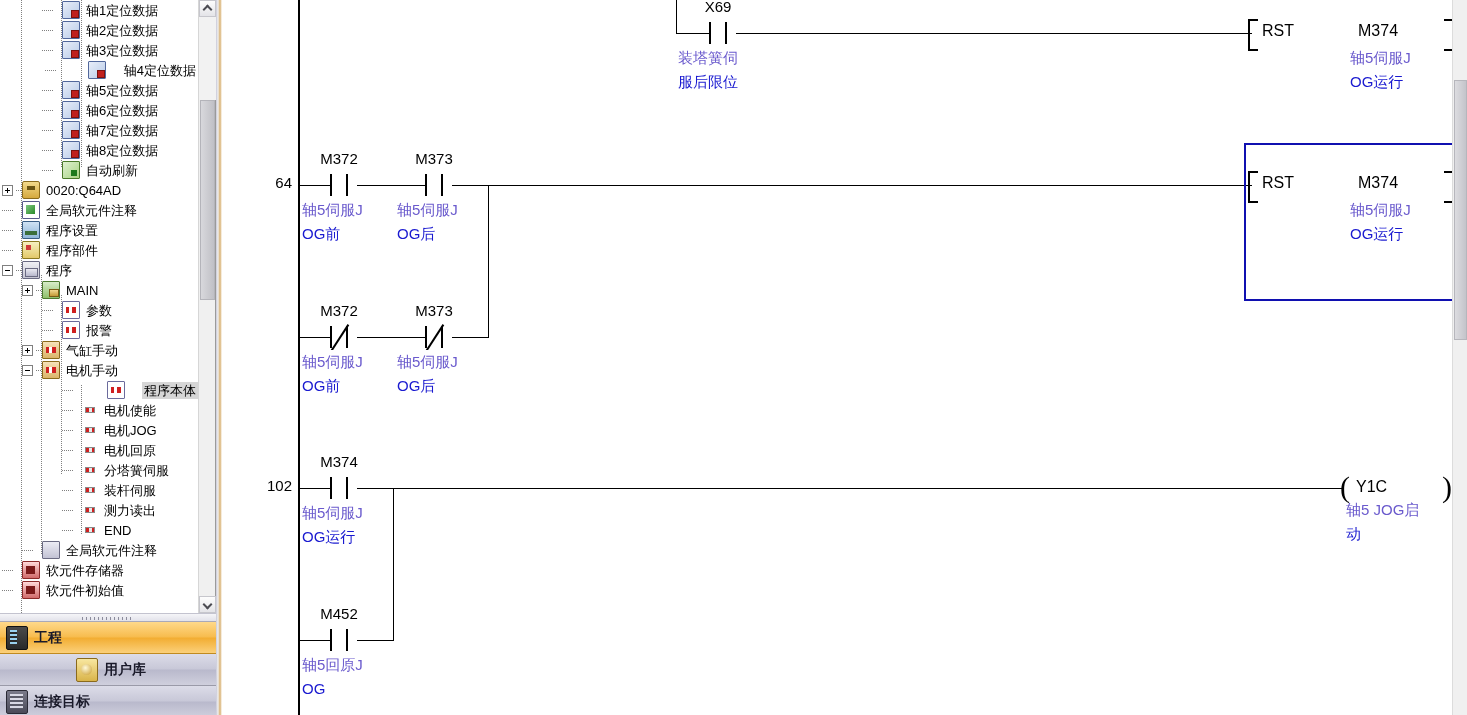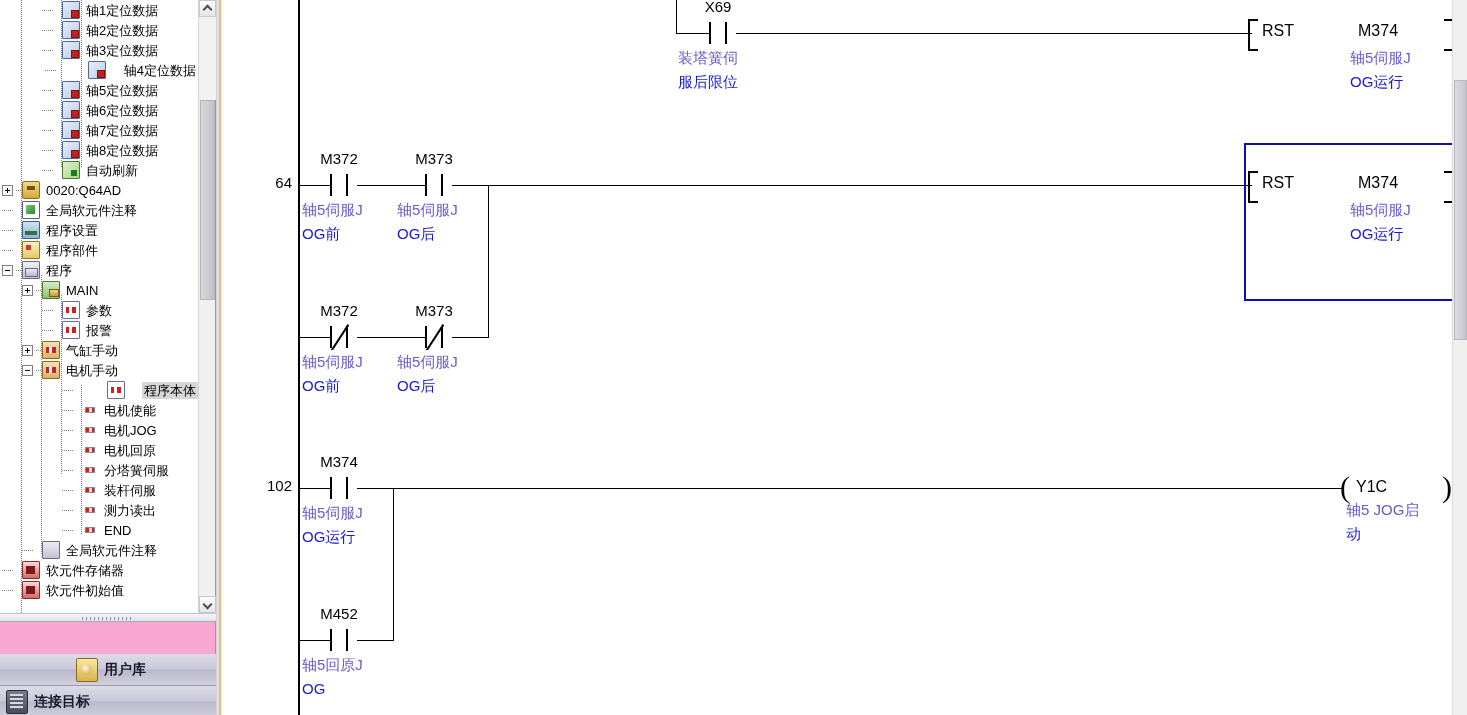--- a/index.html
+++ b/index.html
@@ -532,20 +532,24 @@
       <div class="thumb" style="top:100px;height:200px;"></div>
       <div class="sbtn down">
           <span class="chev dn"></span>
         </div>
     </div>
 
     <div id="splitter">
       <div class="grip"></div>
     </div>
 
+    <div class="navbtn active" style="top:622px;">
+      <span class="bico bico-proj"></span>
+      <span>工程</span>
+    </div>
     <div class="navbtn" style="top:654px;justify-content:center;">
       <span class="bico bico-lib"></span>
       <span>用户库</span>
     </div>
     <div class="navbtn" style="top:686px;">
       <span class="bico bico-conn"></span>
       <span>连接目标</span>
     </div>
   </div>
 

